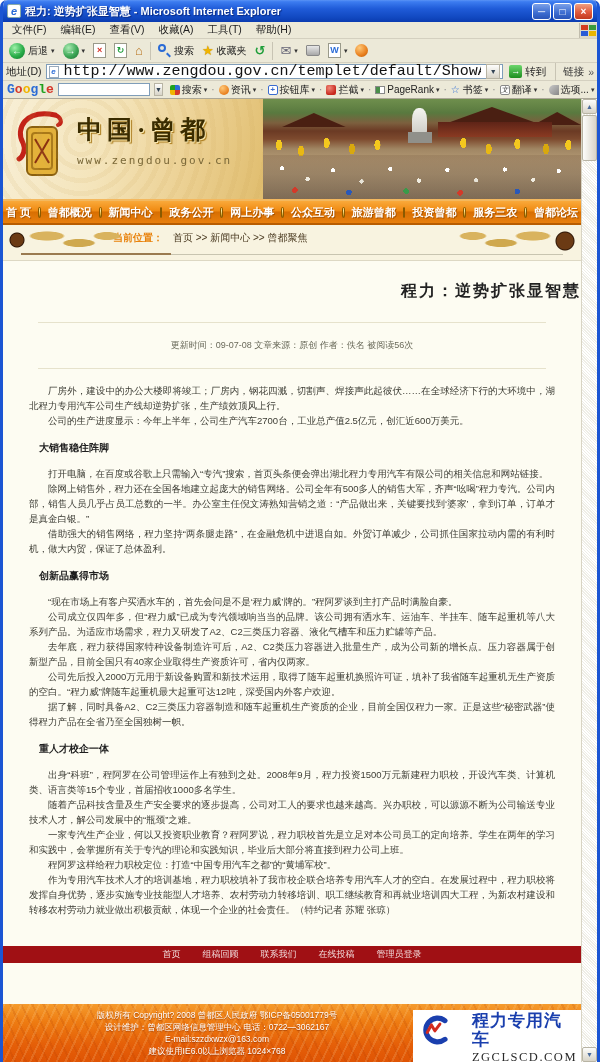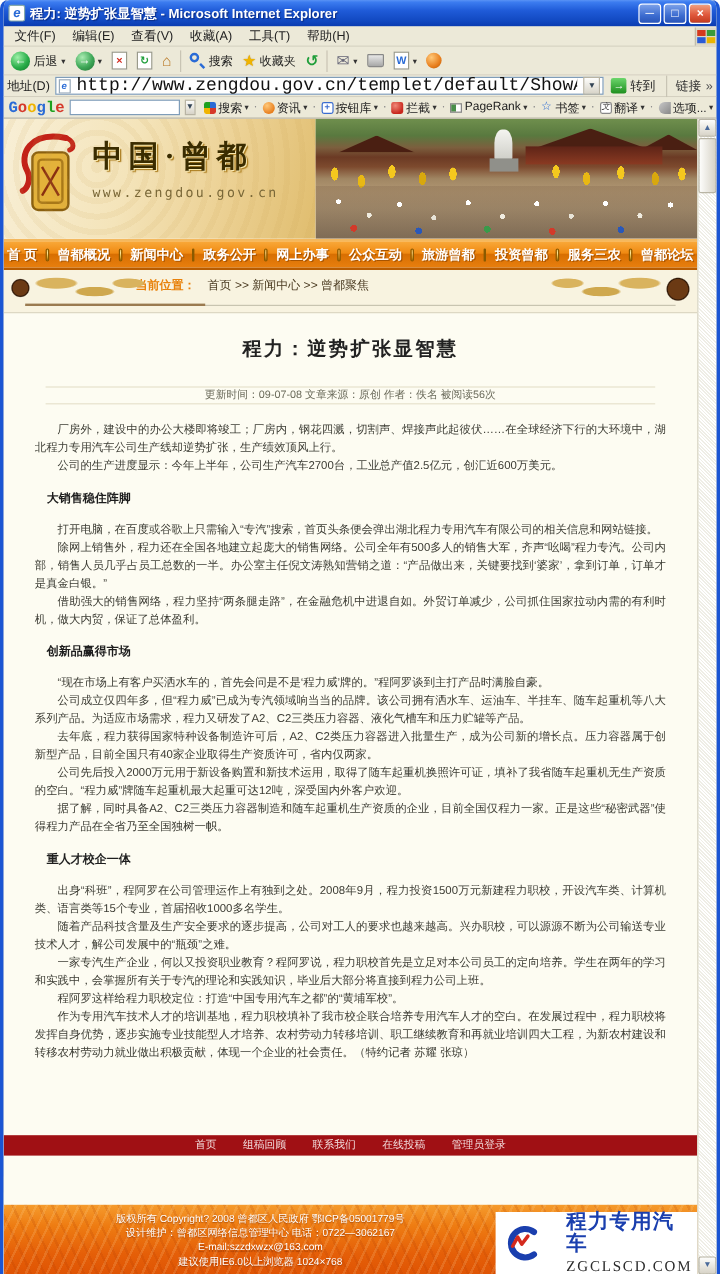--- a/index.html
+++ b/index.html
@@ -166,40 +166,40 @@
     radial-gradient(ellipse 26px 7px at 40px 9px,#d9b35e 0 60%,transparent 70%),
     radial-gradient(ellipse 24px 6px at 72px 16px,#cfa84e 0 60%,transparent 70%),
     radial-gradient(ellipse 20px 6px at 100px 9px,#d9b35e 0 60%,transparent 70%);}
   .orn.right{right:4px;transform:scaleX(-1);background:
     radial-gradient(circle at 12px 14px,#6b3a14 0 8px,#2e1606 9px,transparent 10px),
     radial-gradient(ellipse 26px 7px at 44px 9px,#d9b35e 0 60%,transparent 70%),
     radial-gradient(ellipse 24px 6px at 76px 16px,#cfa84e 0 60%,transparent 70%),
     radial-gradient(ellipse 20px 6px at 104px 9px,#d9b35e 0 60%,transparent 70%);}
   
   .article{flex:1;min-height:0;overflow:hidden;display:flex;flex-direction:column;background:#fdfcf2;}
-  .art-title{margin:20px 0 6px;text-align:center;font-size:16px;font-weight:bold;color:#222;
+  .art-title{margin:20px 0 6px;text-align:right;font-size:16px;font-weight:bold;color:#222;
     letter-spacing:2px;font-family:Liberation Serif, serif;}
-  .art-meta{width:calc(100% - 70px);margin:14px auto 4px;padding:0 0;text-align:center;
+  .art-meta{width:calc(100% - 70px);margin:14px auto 4px;padding:16px 0;text-align:center;
     font-size:9px;color:#6a6a5a;border-top:1px solid #e6e2cc;border-bottom:1px solid #e6e2cc;}
   .art-body{flex:1;overflow:hidden;padding:10px 26px 0 26px;font-size:9.5px;line-height:15px;color:#3c3c34;}
   .body-p{margin:0;text-indent:2em;text-align:justify;}
   .body-h{margin:12px 0 11px;text-indent:1em;font-weight:bold;font-size:10px;color:#1e1e1e;}
   
   .footer-links{height:17px;flex:0 0 17px;display:flex;align-items:center;justify-content:center;gap:22px;
     background:#a01014;font-size:9px;}
   .flink{color:#f2dcdc;text-decoration:none;}
   .footer{height:58px;flex:0 0 58px;position:relative;color:#fff;
     background:
      repeating-linear-gradient(115deg,rgba(255,225,170,.16) 0 2px,transparent 2px 8px),
      repeating-linear-gradient(65deg,rgba(170,55,0,.16) 0 2px,transparent 2px 10px),
      linear-gradient(180deg,#f59b2d 0%,#ee7c12 30%,#e55f08 70%,#df5404 100%); margin-top: 41px;}
   .footer-lines{padding:5px 160px 0 10px;text-align:center;font-size:8.5px;line-height:12px;
     text-shadow:0 1px 1px rgba(120,40,0,.6);}
   .footer-logo{position:absolute;right:0;bottom:0;width:168px;height:52px;background:#fff;
-    display:flex;align-items:center;gap:21px;padding:16px 4px;}
+    display:flex;align-items:flex-start;gap:21px;padding:2px 4px;}
   .logo-texts{display:flex;flex-direction:column;line-height:1.1;}
   .logo-cn{color:#1a3fae;font-size:17px;font-weight:bold;letter-spacing:1px;}
   .logo-en{color:#2a2a2a;font-size:12.5px;letter-spacing:1.5px;margin-top:2px;
     font-family:"Liberation Serif","DejaVu Serif",serif;}
   
   .scroll-col{width:16px;flex:0 0 16px;display:flex;flex-direction:column;
     background:repeating-linear-gradient(45deg,#ffffff 0 1px,#efeee6 1px 2px);border-left:1px solid #d8d4c4;}
   .sb-btn{height:15px;flex:0 0 15px;background:linear-gradient(#fdfdfb,#d8d4c8);
     border:1px solid #b8b4a4;border-radius:2px;color:#4a6a9a;font-size:7px;line-height:13px;text-align:center;}
   .sb-thumb{height:46px;flex:0 0 46px;margin-top:1px;background:linear-gradient(90deg,#fdfdfb,#d8d4c8);

